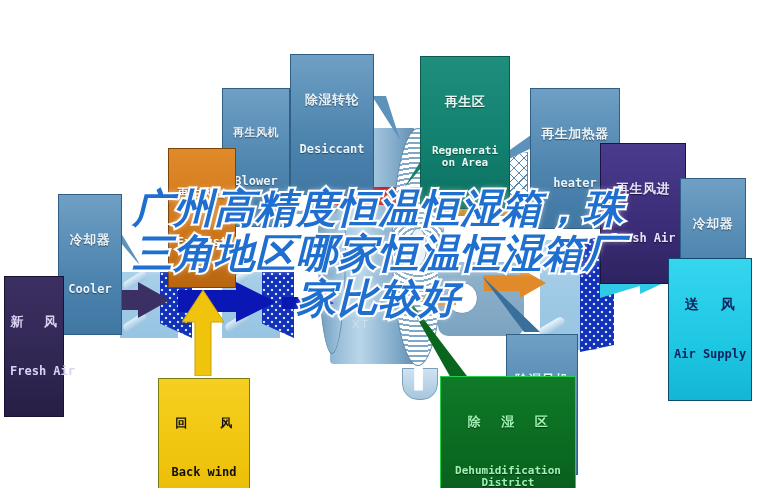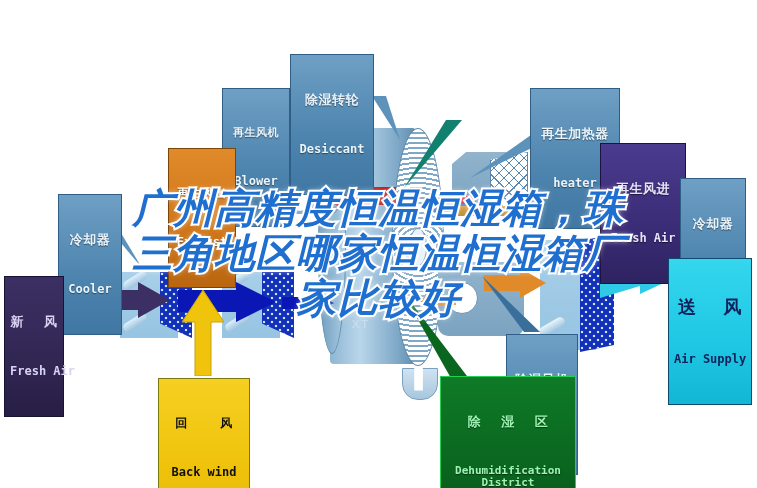--- a/index.html
+++ b/index.html
@@ -281,20 +281,25 @@
   <div class="label-box cal-steel" style="left:290px; top:54px; width:84px;">
     <span class="label-cn" style="font-size:13px;">除湿转轮</span>
     <span class="label-en" style="font-size:12px;">Desiccant</span>
   </div>
 
   <div class="label-box cal-steel" style="left:222px; top:88px; width:68px;">
     <span class="label-cn" style="font-size:11px;">再生风机</span>
     <span class="label-en" style="font-size:12px;">Blower</span>
   </div>
 
+  <div class="label-box cal-teal" style="left:420px; top:56px; width:90px;">
+    <span class="label-cn" style="font-size:13px;">再生区</span>
+    <span class="label-en" style="font-size:11px;">Regenerati
+on Area</span>
+  </div>
 
   <div class="label-box cal-steel" style="left:530px; top:88px; width:90px;">
     <span class="label-cn" style="font-size:13px;">再生加热器</span>
     <span class="label-en" style="font-size:12px;">heater</span>
   </div>
 
   <div class="label-box cal-purple" style="left:600px; top:143px; width:86px;">
     <span class="label-cn" style="font-size:13px;">再生风进</span>
     <span class="label-en" style="font-size:12px;">Fresh Air</span>
   </div>
@@ -329,21 +334,21 @@
     <span class="label-en" style="font-size:12px;">Blower</span>
   </div>
 
   <div class="label-box cal-green" style="left:440px; top:376px; width:136px;">
     <span class="label-cn" style="font-size:13px;">除    湿    区</span>
     <span class="label-en" style="font-size:11px;">Dehumidification
 District</span>
   </div>
 
   <div class="label-box cal-cyan" style="left:668px; top:258px; width:84px;">
-    <span class="label-cn" style="font-size:18px;">送    风</span>
+    <span class="label-cn" style="font-size:14px;">送    风</span>
     <span class="label-en" style="font-size:12px;">Air Supply</span>
   </div>
 
   <div id="headline">
     <span class="hl-line">广州高精度恒温恒湿箱，珠</span>
     <span class="hl-line">三角地区哪家恒温恒湿箱厂</span>
     <span class="hl-line">家比较好</span>
   </div>
 
 </div>

